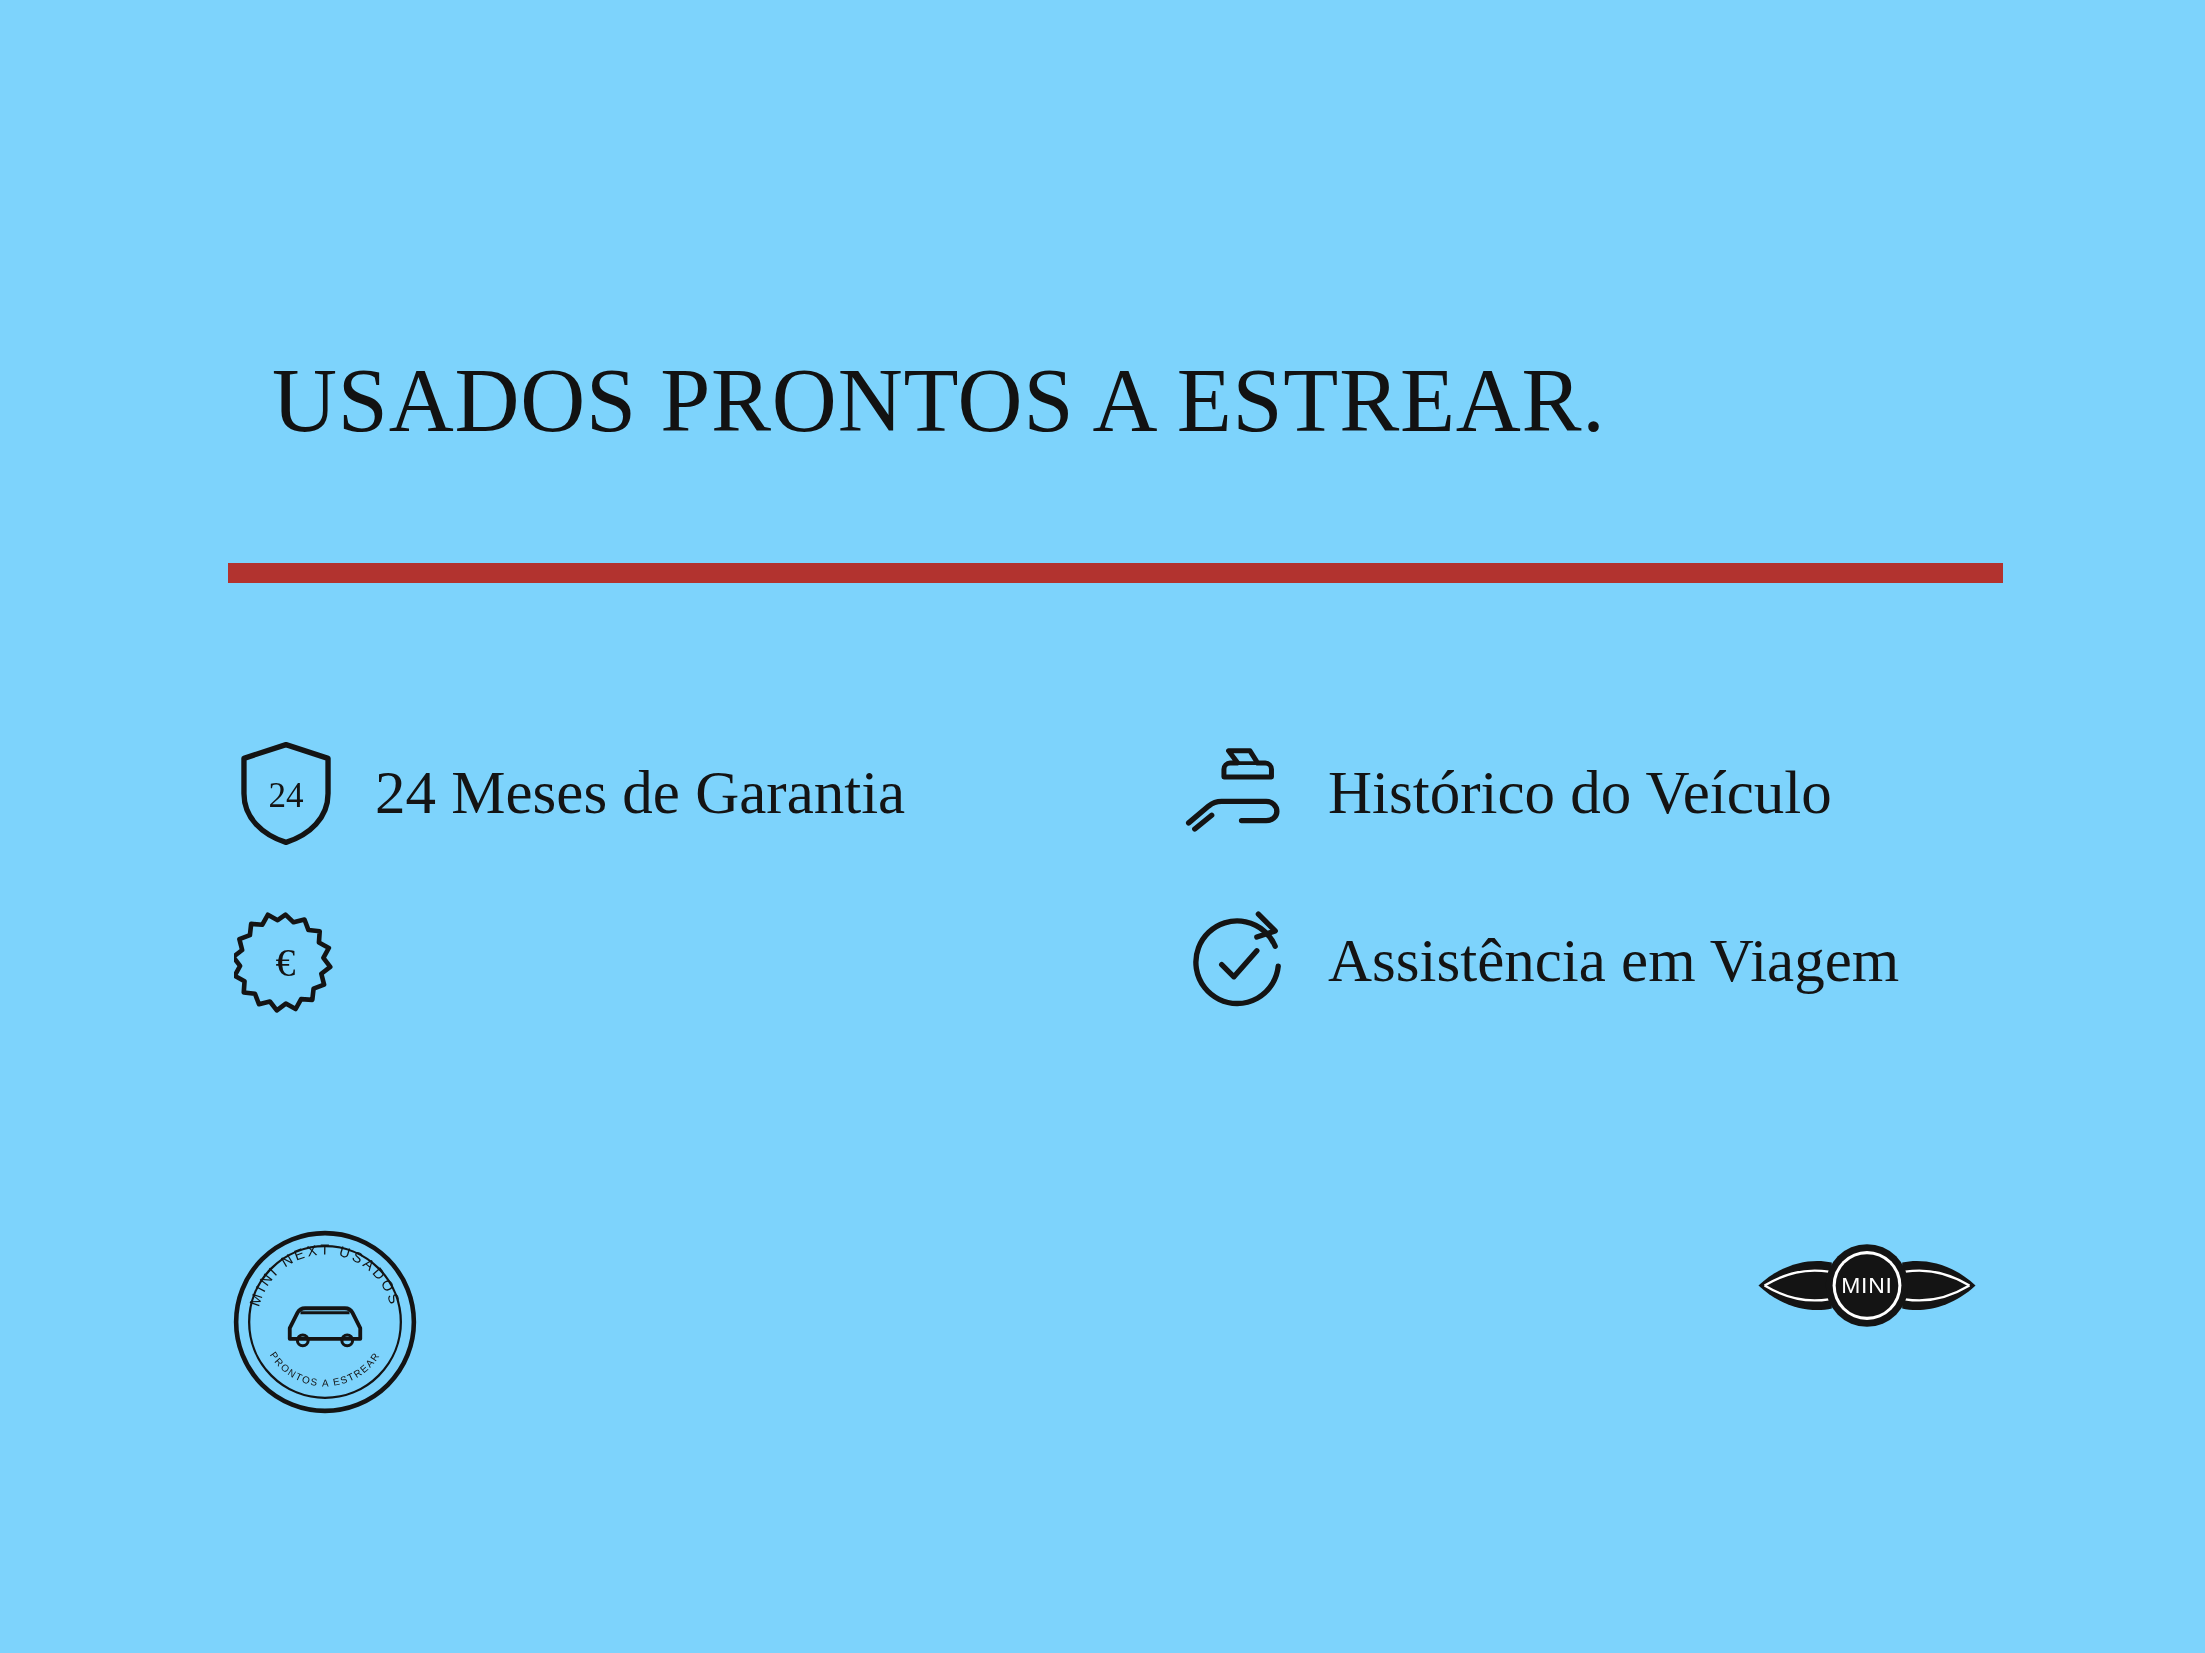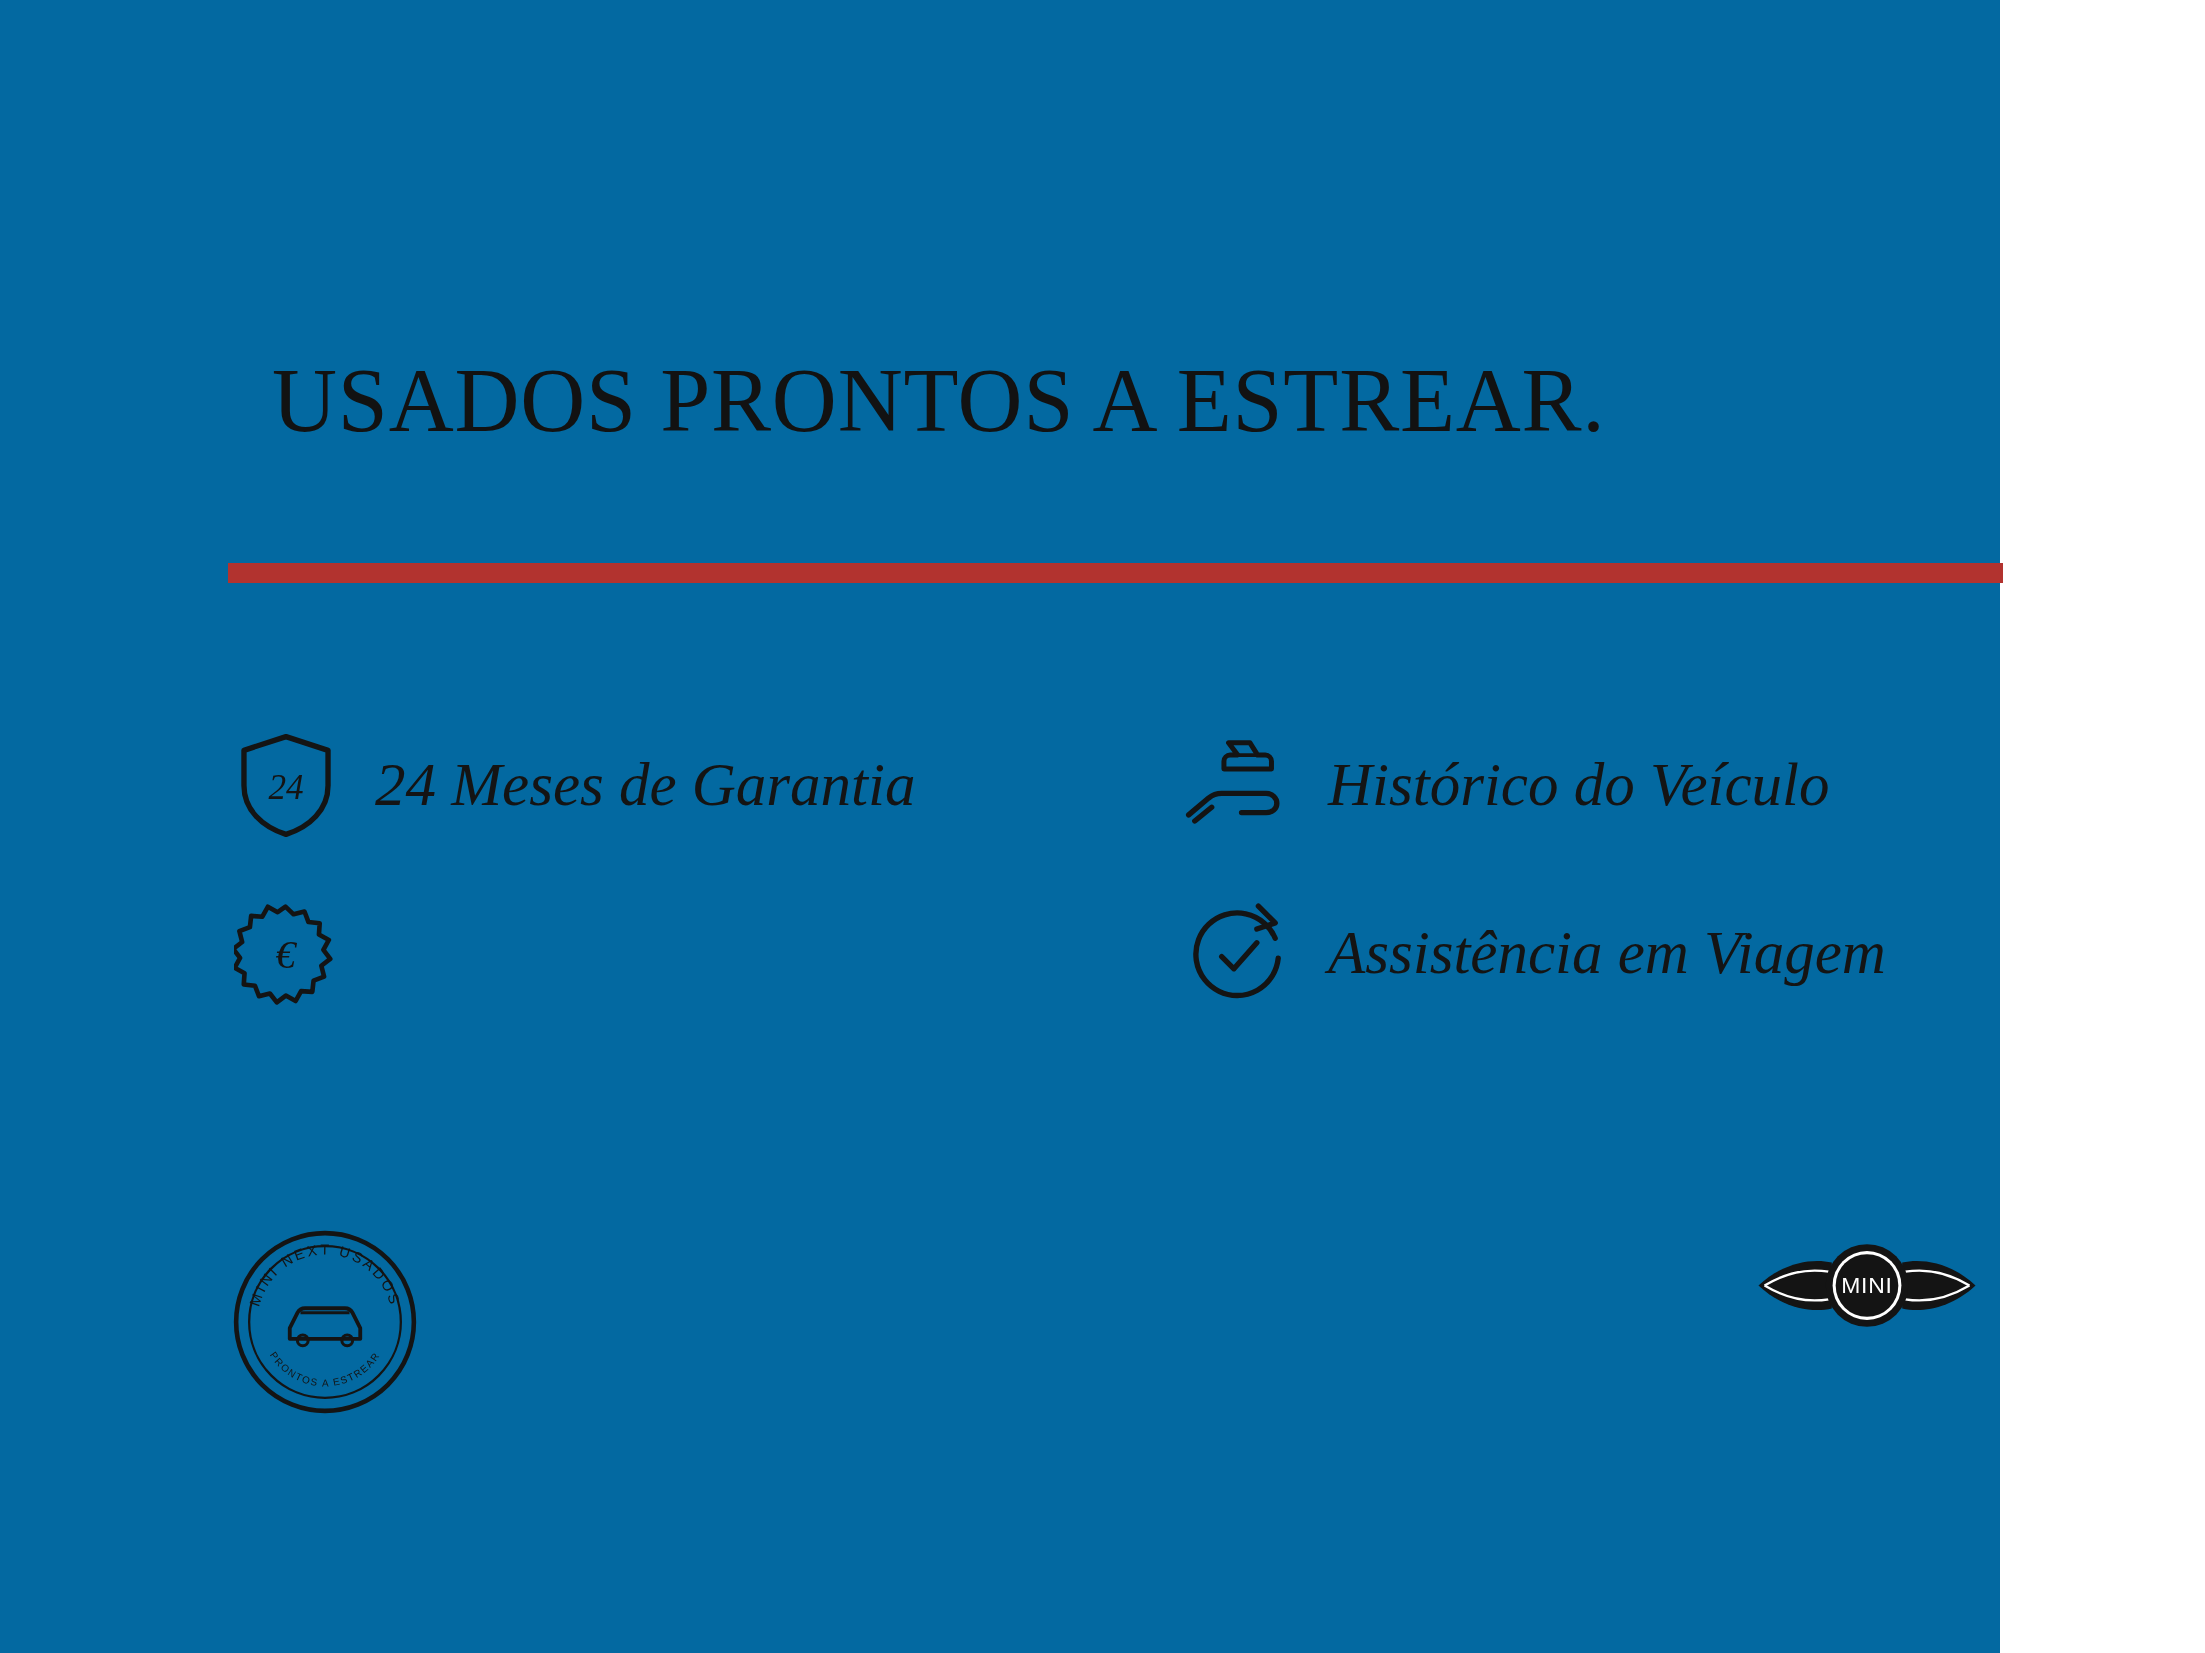--- a/index.html
+++ b/index.html
@@ -9,23 +9,23 @@
   }
   body {
     width: 2205px;
     height: 1654px;
     font-family: "Liberation Serif", serif;
     color: #111111;
     overflow: hidden;
   }
   .page {
     position: relative;
-    width: 2000px;
+    width: 2205px;
     height: 1654px;
-    background: #0369a1;
+    background: #7dd3fc;
   }
 
   
   .title {
     position: absolute;
     left: 272px;
     top: 354px;
     font-family: "Liberation Serif", serif;
     font-size: 90px;
     line-height: 1.05;
@@ -47,22 +47,21 @@
 
   
   .features {
     position: absolute;
     left: 228px;
     top: 701px;
     width: 1784px;
   }
   .feat-col {
     position: absolute;
-    top: 0;
-    font-style: italic;
+    top: 8px;
   }
   .feat-col.left  { left: 0px; width: 949px; }
   .feat-col.right { left: 953px; width: 831px; }
 
   .feat {
     display: flex;
     align-items: center;
     height: 168px;
   }
   .feat-icon {

